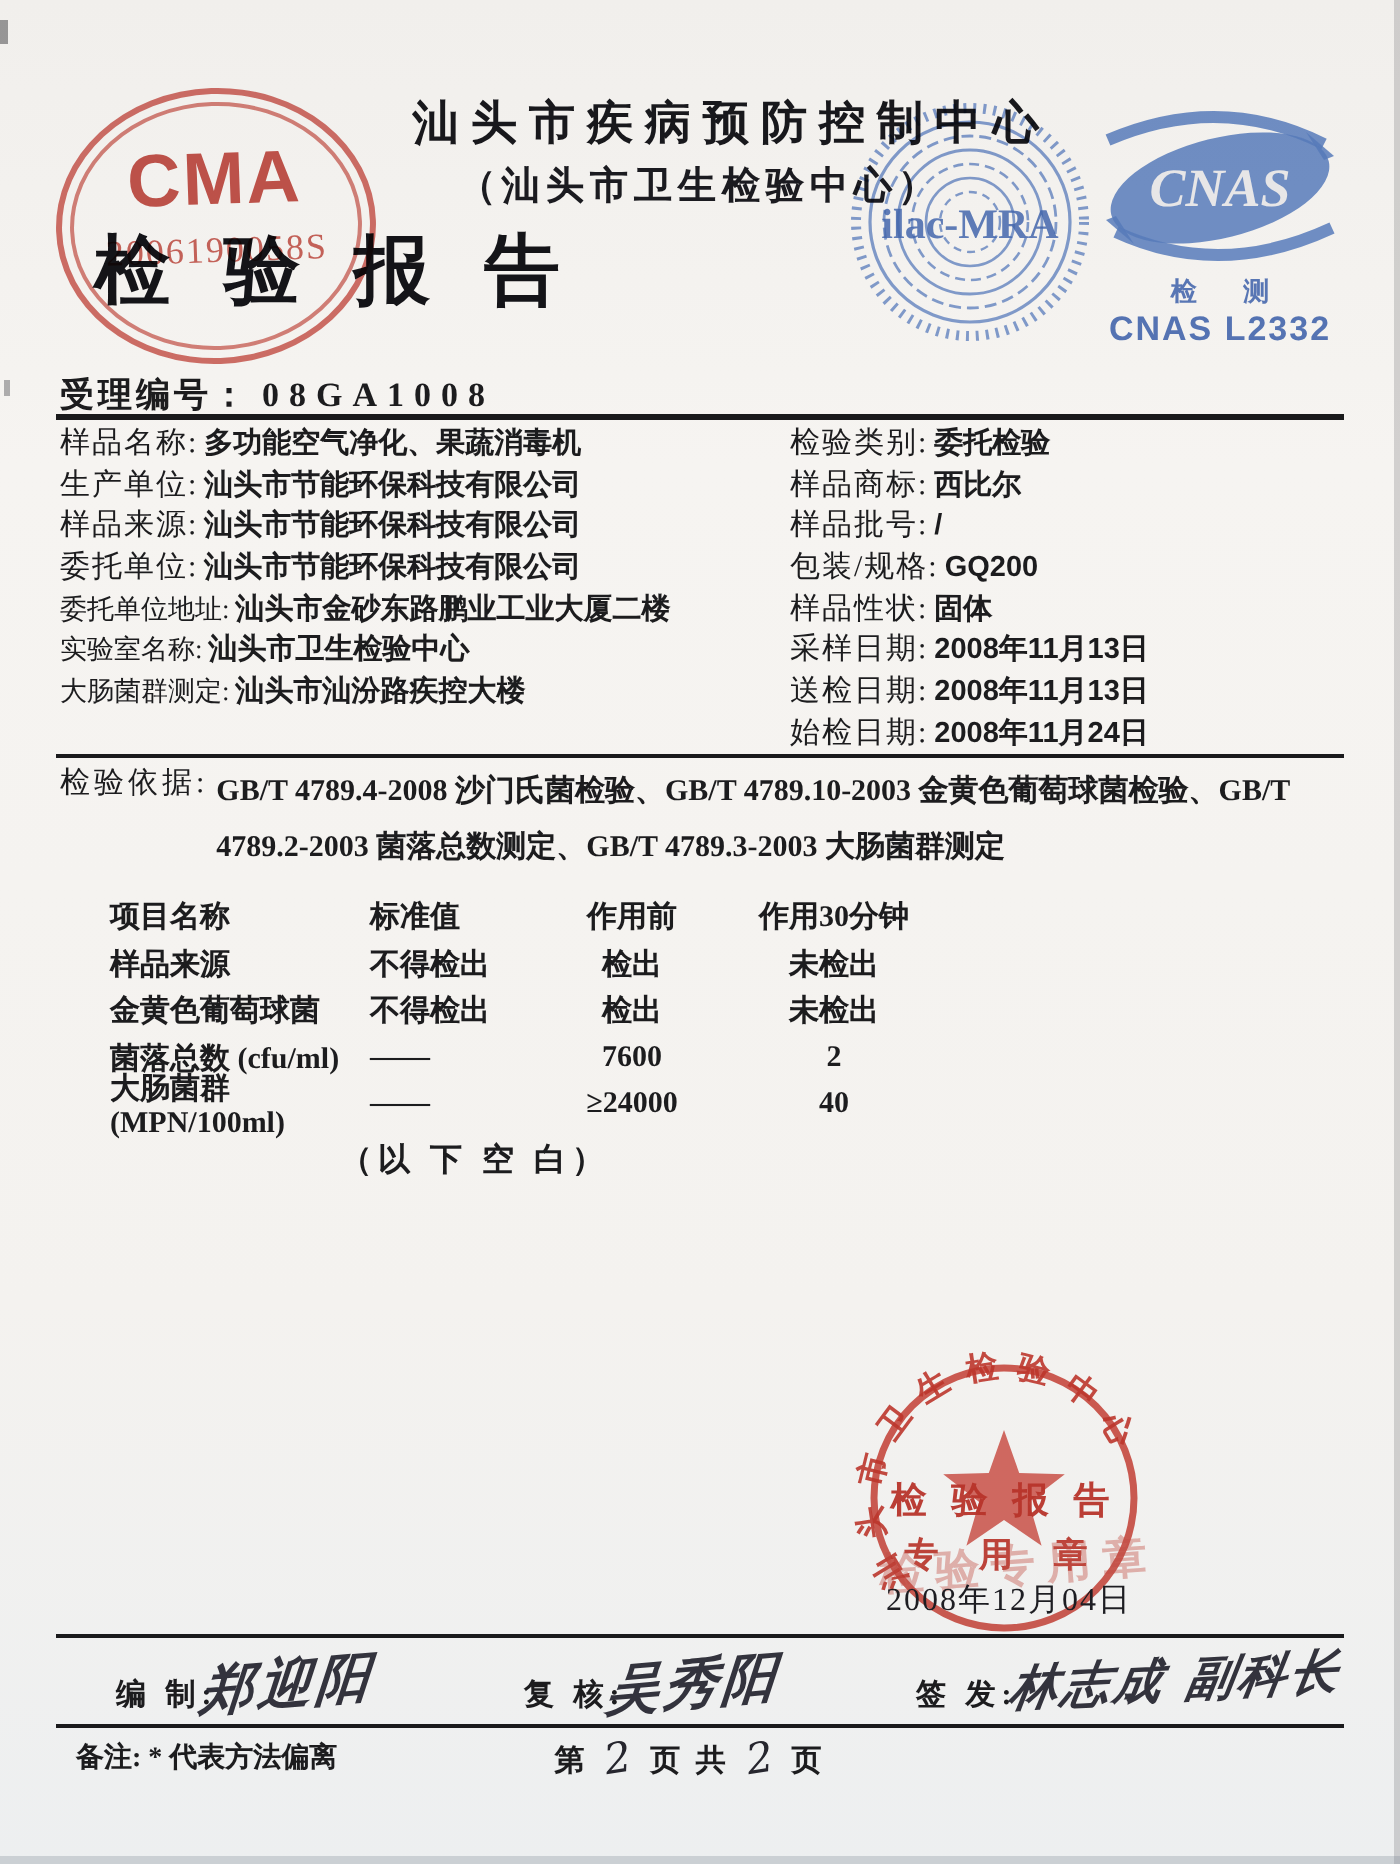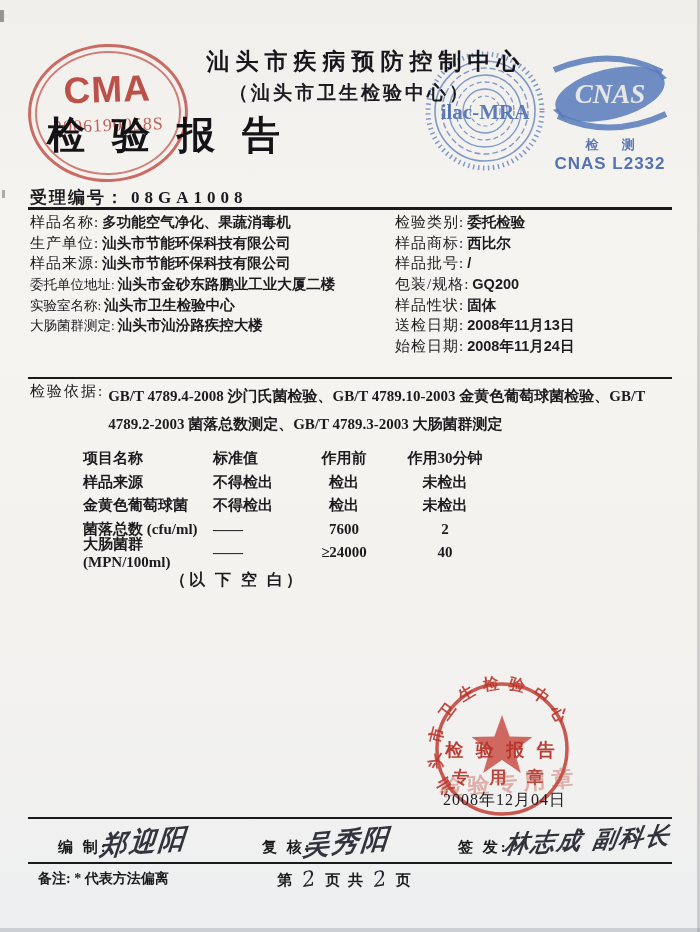--- a/index.html
+++ b/index.html
@@ -50,21 +50,21 @@
   .flabel{font-size:15px;font-weight:400;letter-spacing:1px;}
   .frow.compact .flabel{font-size:13.5px;letter-spacing:0;}
   .fvalue{font-family:"Liberation Sans","DejaVu Sans",sans-serif;
     font-size:14.5px;font-weight:700;margin-left:3px;}
   
   .basis{position:absolute;top:382px;left:30px;width:650px;display:flex;}
   .basis .flabel{white-space:nowrap;letter-spacing:2px;}
   .basis .bval{font-size:15px;font-weight:700;line-height:28px;width:582px;margin-left:4px;}
   
   .rtable{position:absolute;top:447px;left:55px;display:grid;
-    grid-template-columns:130px 85px 92px 110px;grid-auto-rows:23.5px;align-items:center;margin-left:28px;}
+    grid-template-columns:130px 85px 92px 110px;grid-auto-rows:23.5px;align-items:center;}
   .rtable .hc{font-size:15px;font-weight:700;}
   .rtable .dc{font-size:15px;font-weight:700;}
   .rtable .c3,.rtable .c4{text-align:center;}
   .endnote{position:absolute;top:570px;left:90px;width:295px;text-align:center;
     font-size:16px;font-weight:700;letter-spacing:3px;}
   
   .seal{position:absolute;left:400px;top:670px;width:204px;height:152px;}
   .seal-date{position:absolute;left:443px;top:790px;font-size:16px;letter-spacing:1px;
     font-weight:400;color:#1d1d22;}
   
@@ -131,30 +131,32 @@
 
   <div class="accept">
     <span class="lbl">受理编号：</span><span class="val">08GA1008</span>
   </div>
   <div class="rule rule1"></div>
 
   <div class="col col-left">
     <div class="frow"><span class="flabel">样品名称:</span><span class="fvalue">多功能空气净化、果蔬消毒机</span></div>
     <div class="frow"><span class="flabel">生产单位:</span><span class="fvalue">汕头市节能环保科技有限公司</span></div>
     <div class="frow"><span class="flabel">样品来源:</span><span class="fvalue">汕头市节能环保科技有限公司</span></div>
+    <div class="frow"><span class="flabel">委托单位:</span><span class="fvalue">汕头市节能环保科技有限公司</span></div>
     <div class="frow compact"><span class="flabel">委托单位地址:</span><span class="fvalue">汕头市金砂东路鹏业工业大厦二楼</span></div>
     <div class="frow compact"><span class="flabel">实验室名称:</span><span class="fvalue">汕头市卫生检验中心</span></div>
     <div class="frow compact"><span class="flabel">大肠菌群测定:</span><span class="fvalue">汕头市汕汾路疾控大楼</span></div>
   </div>
   <div class="col col-right">
     <div class="frow"><span class="flabel">检验类别:</span><span class="fvalue">委托检验</span></div>
     <div class="frow"><span class="flabel">样品商标:</span><span class="fvalue">西比尔</span></div>
     <div class="frow"><span class="flabel">样品批号:</span><span class="fvalue">/</span></div>
     <div class="frow"><span class="flabel">包装/规格:</span><span class="fvalue">GQ200</span></div>
     <div class="frow"><span class="flabel">样品性状:</span><span class="fvalue">固体</span></div>
+    <div class="frow"><span class="flabel">采样日期:</span><span class="fvalue">2008年11月13日</span></div>
     <div class="frow"><span class="flabel">送检日期:</span><span class="fvalue">2008年11月13日</span></div>
     <div class="frow"><span class="flabel">始检日期:</span><span class="fvalue">2008年11月24日</span></div>
   </div>
 
   <div class="rule rule2"></div>
 
   <div class="basis">
     <span class="flabel">检验依据:</span>
     <span class="bval">GB/T 4789.4-2008 沙门氏菌检验、GB/T 4789.10-2003 金黄色葡萄球菌检验、GB/T 4789.2-2003 菌落总数测定、GB/T 4789.3-2003 大肠菌群测定</span>
   </div>

